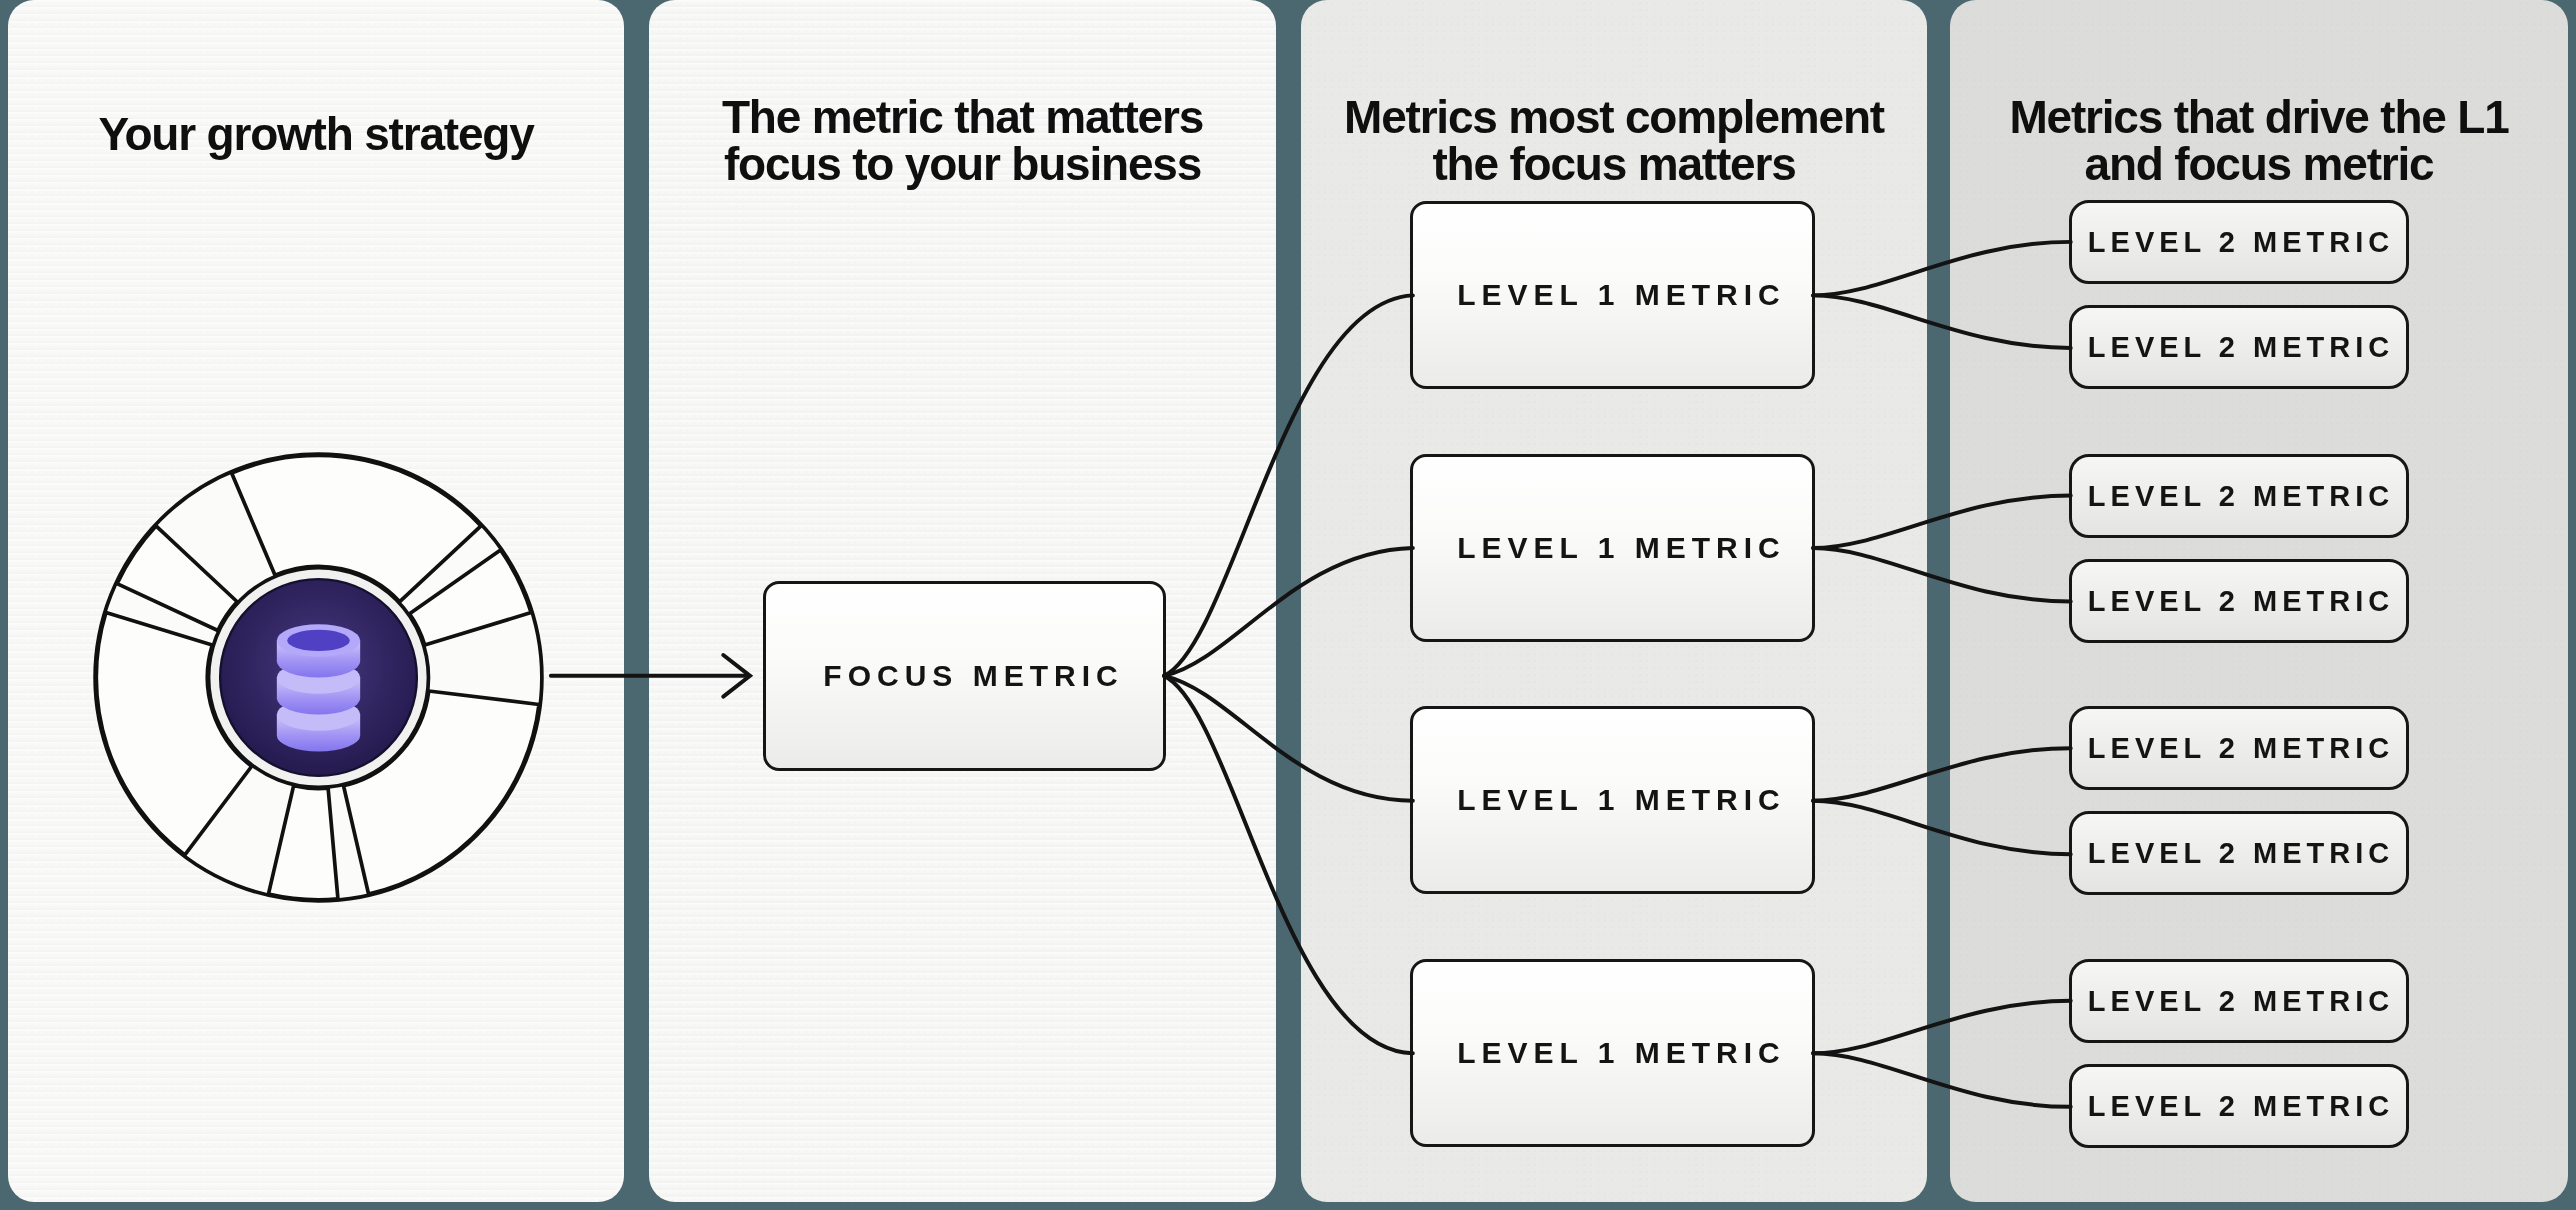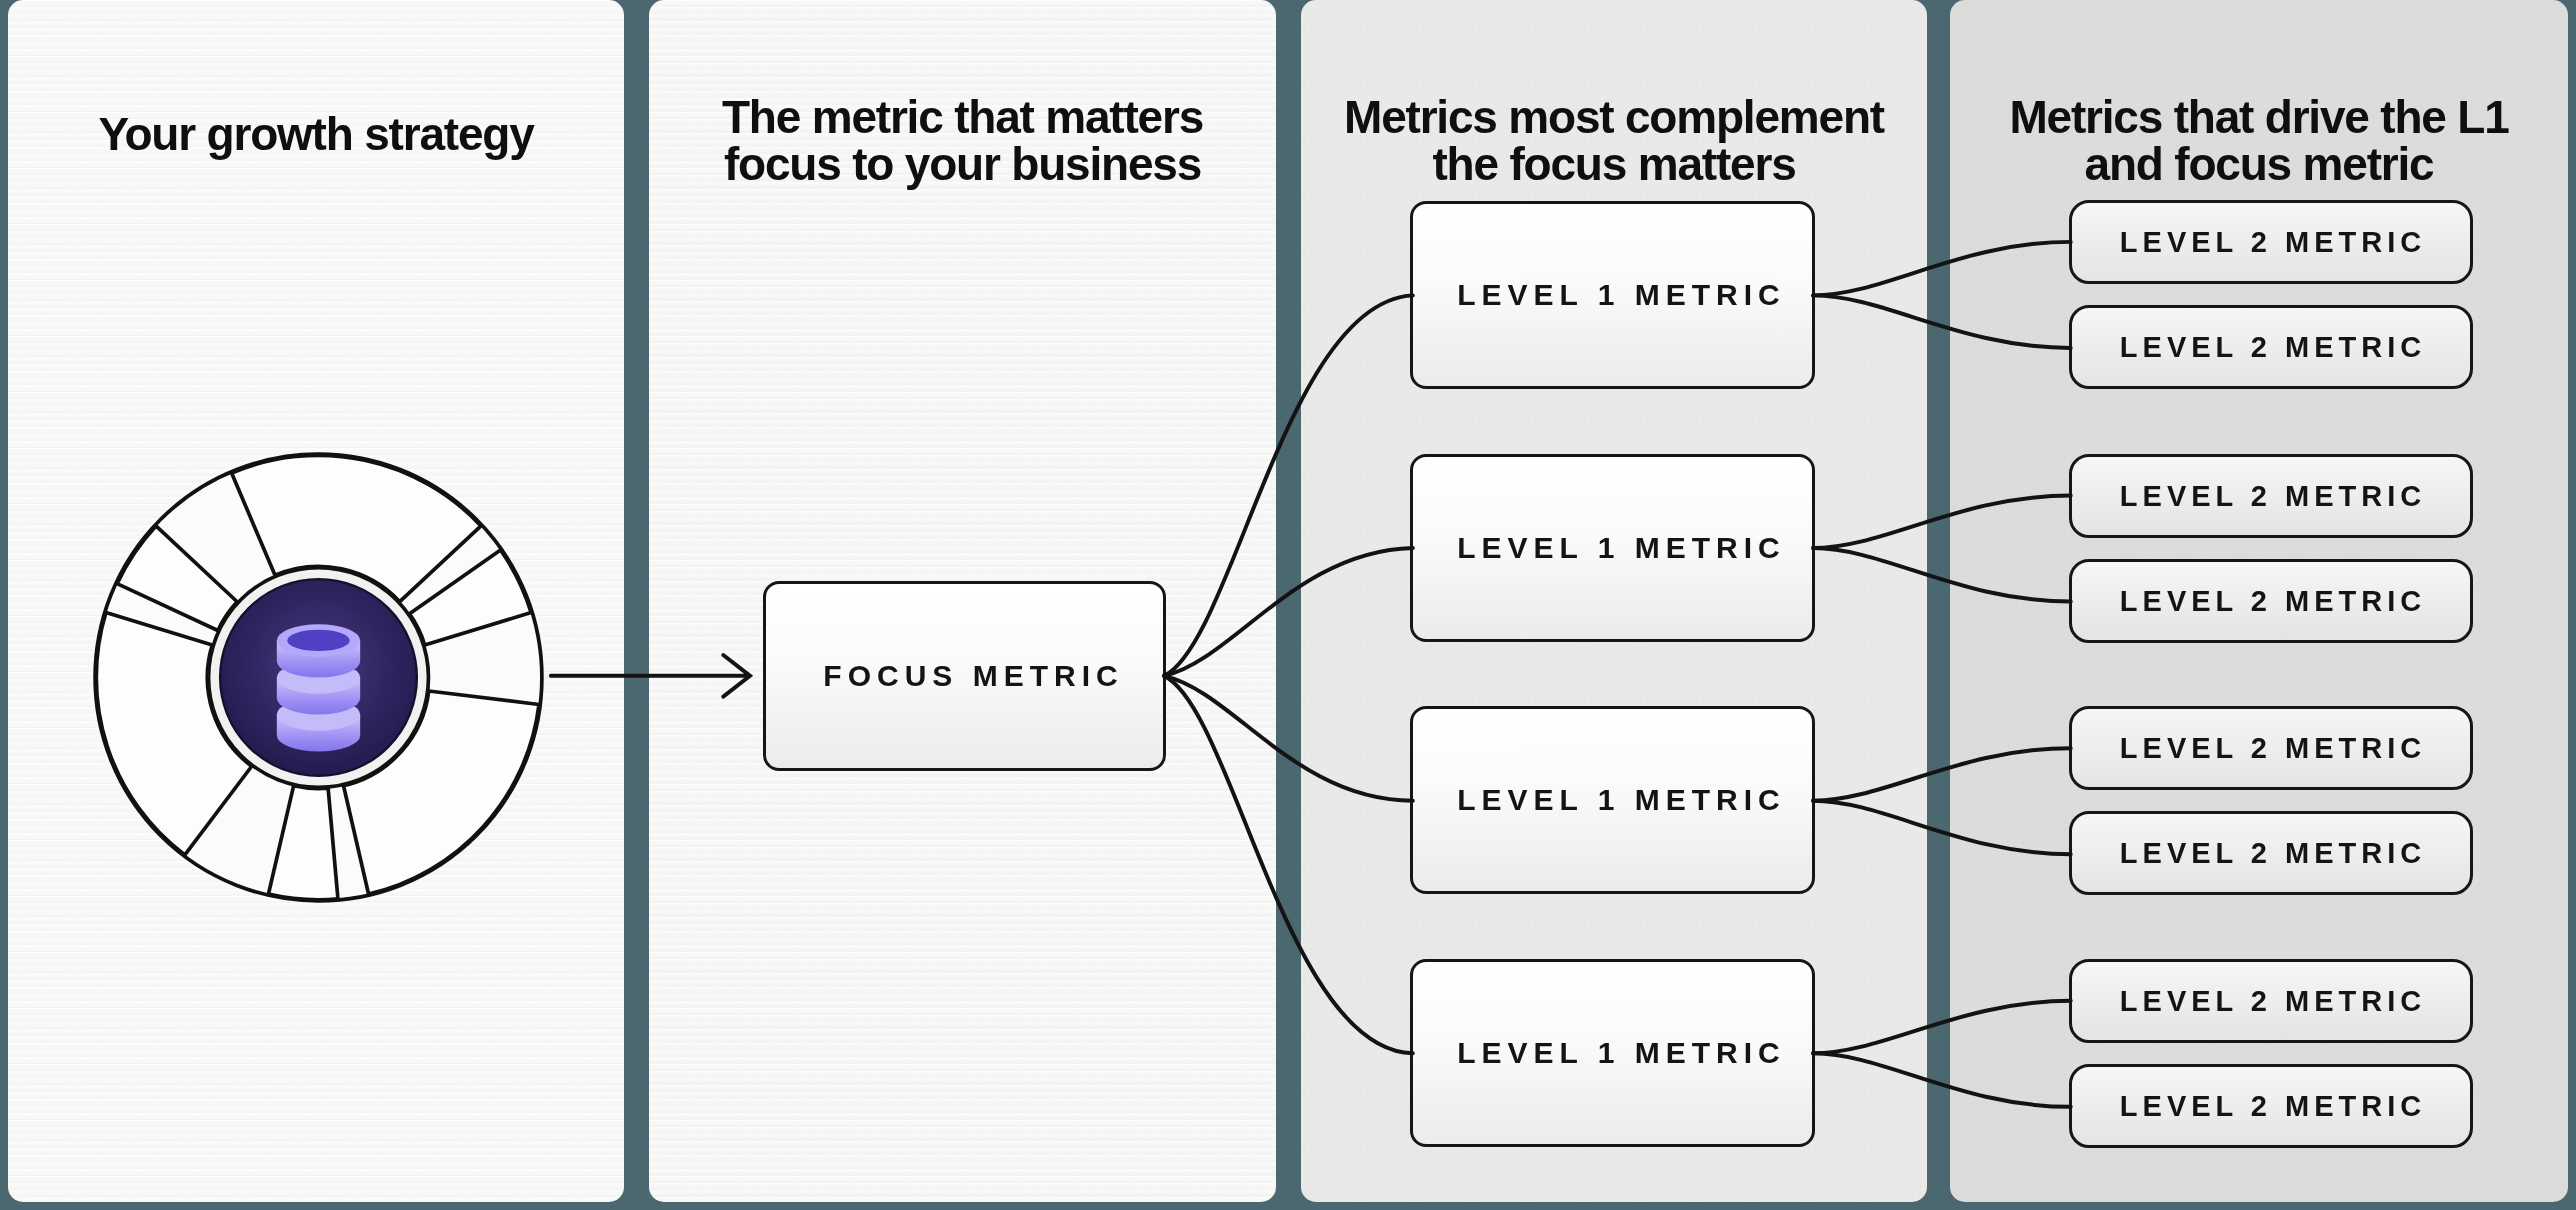--- a/index.html
+++ b/index.html
@@ -4,21 +4,21 @@
 <style>
   html,body{margin:0;padding:0;}
   body{
     width:2576px;height:1211px;overflow:hidden;
     background:#4b6770;
     font-family:"Liberation Sans",sans-serif;
     position:relative;
   }
   .stage{position:absolute;inset:0;}
   .panel{
-    position:absolute;top:0;height:1202px;border-radius:15px;
+    position:absolute;top:0;height:1202px;border-radius:26px;
     background-image:radial-gradient(circle,rgba(0,0,0,0.018) 1px,transparent 1px);
     background-size:7px 7px;
   }
   .p1{left:8px;width:616px;background-color:#f8f8f7;}
   .p2{left:649px;width:627px;background-color:#f6f6f5;}
   .p3{left:1301px;width:626px;background-color:#e9e9e8;}
   .p4{left:1950px;width:618px;background-color:#dcdcdb;}
   .p1,.p2{background-image:linear-gradient(180deg,rgba(255,255,255,.6),rgba(0,0,0,.015)),radial-gradient(circle,rgba(0,0,0,0.018) 1px,transparent 1px);}
   .title{
     position:absolute;left:0;right:0;text-align:center;
@@ -33,21 +33,21 @@
     border:3.5px solid #161616;border-radius:16px;
     background:linear-gradient(180deg,#ffffff 0%,#fbfbfa 40%,#ebebea 100%);
     display:flex;align-items:center;justify-content:center;
     font-weight:700;font-size:30px;color:#141414;
     letter-spacing:6px;padding-left:18px;
   }
   .focus{left:114px;top:581px;width:403px;height:190px;}
   .l1{left:109px;width:405px;height:188px;}
   .l1.b0{top:201px}.l1.b1{top:454px}.l1.b2{top:706px}.l1.b3{top:959px}
   .l2{
-    left:119px;width:404px;height:84px;border-radius:20px;
+    left:119px;width:340px;height:84px;border-radius:20px;
     font-size:29px;letter-spacing:5px;padding-left:4px;
     background:linear-gradient(180deg,#f6f6f5 0%,#e4e4e3 100%);
   }
   .l2.b0{top:200px}.l2.b1{top:305px}.l2.b2{top:454px}.l2.b3{top:559px}
   .l2.b4{top:706px}.l2.b5{top:811px}.l2.b6{top:959px}.l2.b7{top:1064px}
   .connectors{position:absolute;left:0;top:0;pointer-events:none;}
   .connectors path{fill:none;stroke:#131313;stroke-width:4;stroke-linecap:round;}
   .flywheel{position:absolute;left:79px;top:446px;width:463px;height:463px;}
 </style>
 </head>

